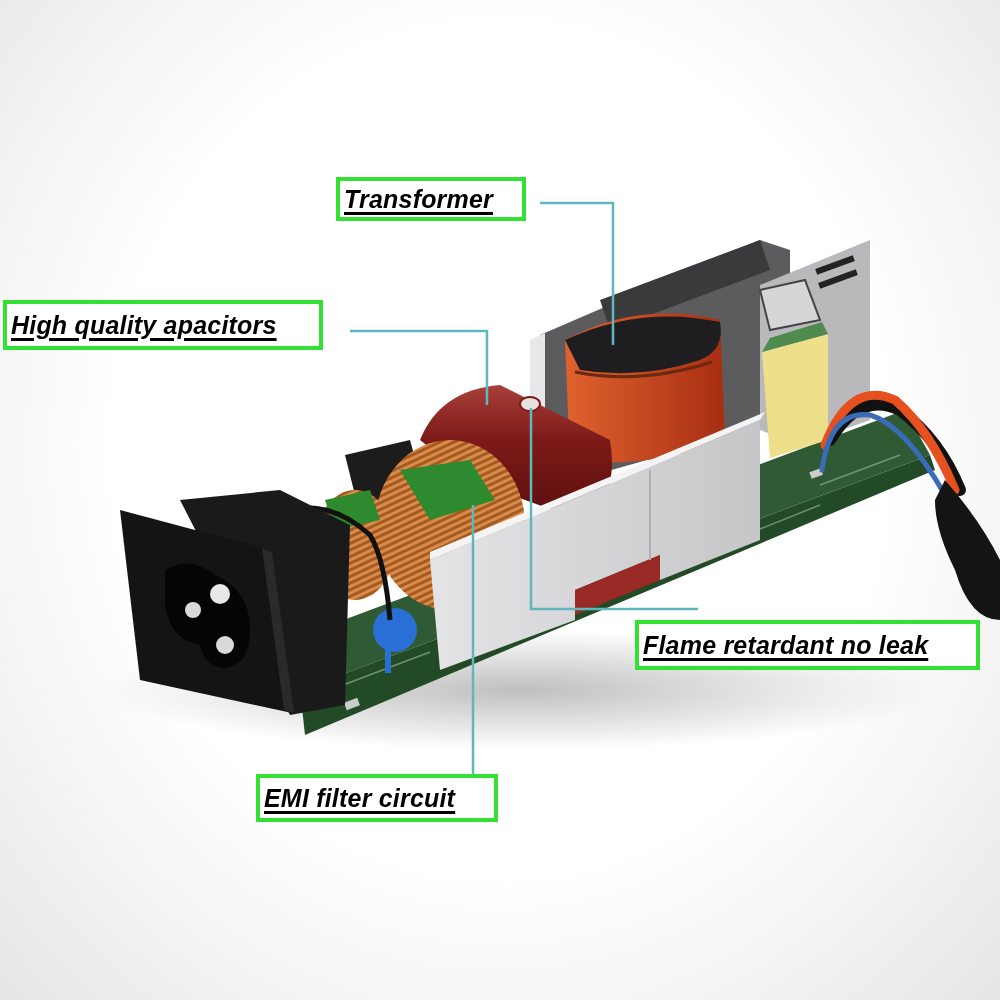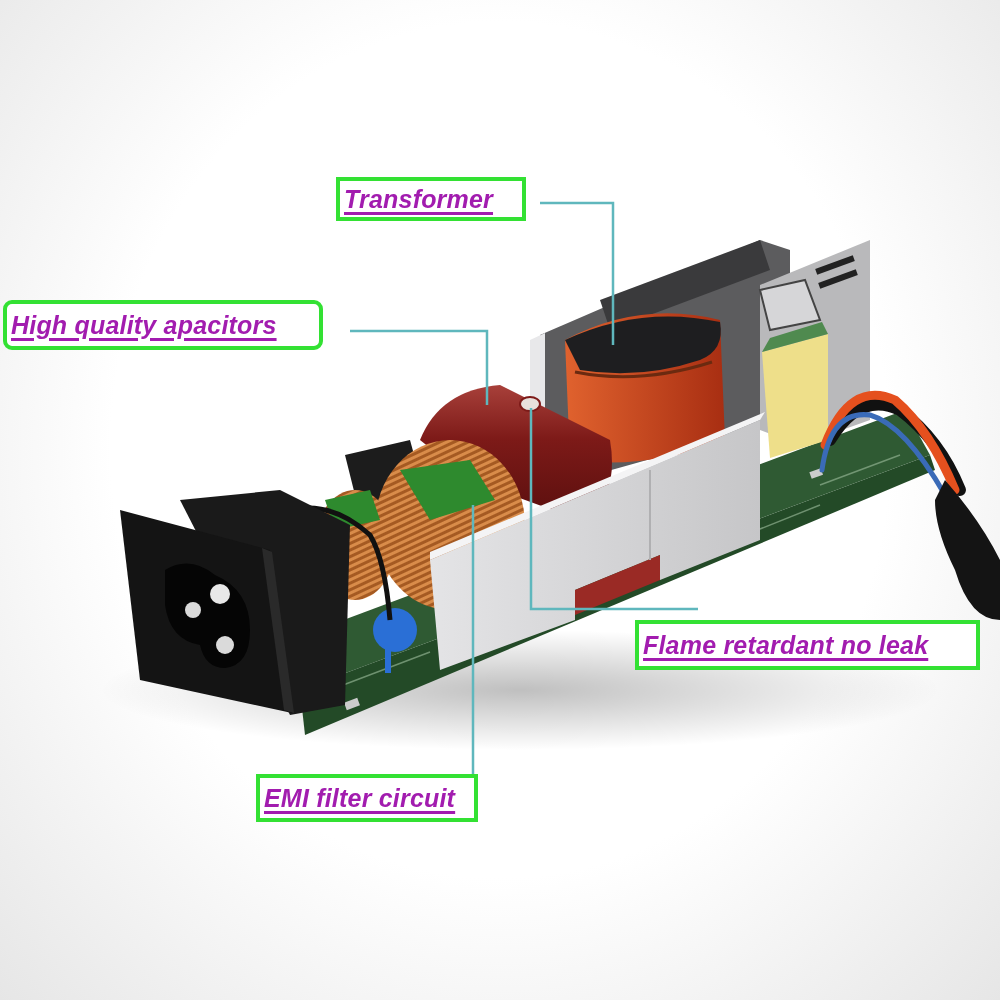--- a/index.html
+++ b/index.html
@@ -3,21 +3,21 @@
 <meta charset="utf-8">
 <style>
   html, body { margin:0; padding:0; }
   body { width:1000px; height:1000px; position:relative; overflow:hidden;
     background: radial-gradient(ellipse at 50% 45%, #ffffff 0%, #ffffff 55%, #f1f1f1 80%, #e6e6e6 100%);
     font-family: "Liberation Sans", sans-serif; }
   .scene { position:absolute; left:0; top:0; width:1000px; height:1000px; }
   .label { position:absolute; background:#ffffff; border:4px solid #33e133;
     box-sizing:border-box; padding:0 4px; display:flex; align-items:center; }
   .label span { font-family:"Liberation Sans", sans-serif; font-weight:bold; font-style:italic;
-    color:#a21caf; font-size:25px; text-decoration:underline; text-decoration-thickness:3px;
+    color:#000000; font-size:25px; text-decoration:underline; text-decoration-thickness:3px;
     text-underline-offset:4px; white-space:nowrap; letter-spacing:0.2px; }
 </style>
 </head>
 <body>
 
 <div class="scene">
   <svg width="1000" height="1000" viewBox="0 0 1000 1000">
     <defs>
       <linearGradient id="capG" x1="0" y1="0" x2="0" y2="1">
         <stop offset="0" stop-color="#a8403a"></stop>
@@ -135,23 +135,23 @@
       <polyline points="531,408 531,609 698,609"></polyline>
       <polyline points="473,505 473,782"></polyline>
     </g>
   </svg>
 </div>
 
 <div class="label" style="left:336px;top:177px;width:190px;height:44px;">
   <span>Transformer</span>
 </div>
 
-<div class="label" style="left:3px;top:300px;width:320px;height:50px;border-radius:9px;">
+<div class="label" style="left:3px;top:300px;width:320px;height:50px;">
   <span>High quality apacitors</span>
 </div>
 
 <div class="label" style="left:635px;top:620px;width:345px;height:50px;text-align:center;">
   <span>Flame retardant no leak</span>
 </div>
 
-<div class="label" style="left:256px;top:774px;width:222px;height:48px;">
+<div class="label" style="left:256px;top:774px;width:242px;height:48px;">
   <span>EMI filter circuit</span>
 </div>
 
 </body></html>

